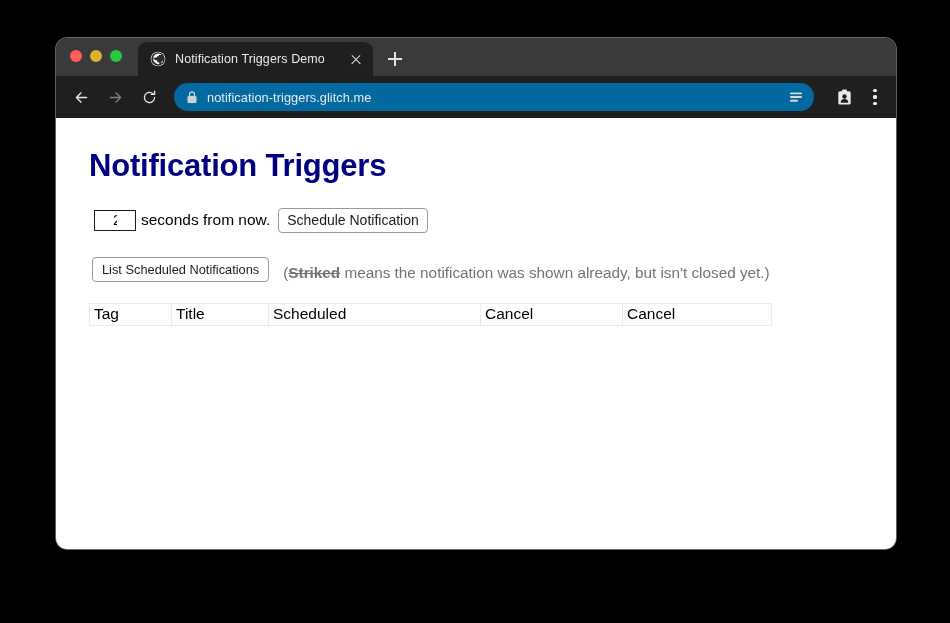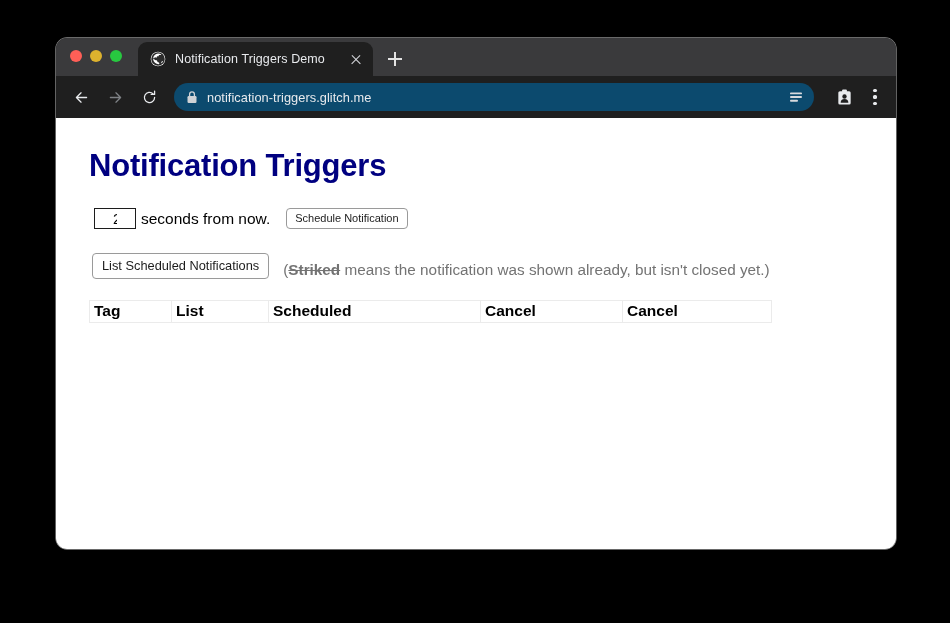--- a/index.html
+++ b/index.html
@@ -135,21 +135,21 @@
     height: 30px;
     display: flex;
     align-items: center;
     justify-content: center;
     flex: 0 0 30px;
     margin-right: 4px;
   }
   #omnibox {
     flex: 1 1 auto;
     height: 28px;
-    background: #0c4a6e;
+    background: #0369a1;
     border-radius: 14px;
     display: flex;
     align-items: center;
     padding: 0 6px 0 12px;
     margin: 0 8px 0 6px;
     box-sizing: border-box;
   }
   #lock-icon { flex: 0 0 12px; margin-right: 9px; display:block; }
   #omnibox-url {
     color: #e8eaed;
@@ -218,27 +218,27 @@
     padding: 0 18px;
     font-family: "Liberation Sans", sans-serif;
     font-size: 14.5px;
     color: #000;
     background: #fff;
     box-sizing: border-box;
     outline: none;
   }
   .std-button {
     font-family: "Liberation Sans", sans-serif;
-    font-size: 11px;
+    font-size: 14px;
     color: #1c1c1c;
     background: #ffffff;
     border: 1px solid #9a9a9a;
     border-radius: 4px;
     padding: 3px 8px;
-    margin-left: 16px;
+    margin-left: 8px;
     cursor: default;
     line-height: 1.2;
   }
   #list-row {
     margin-top: 24px;
     display: flex;
     align-items: flex-end;
     font-size: 15.5px;
   }
   #list-button {
@@ -253,21 +253,21 @@
   }
   #striked-word { text-decoration: line-through; font-weight: bold; }
   #notifications-table {
     margin-top: 21px;
     border-collapse: collapse;
     font-size: 15.5px;
     table-layout: fixed;
   }
   #notifications-table th {
     border: 1px solid #ebebeb;
-    font-weight: bold;
+    font-weight: normal;
     text-align: left;
     padding: 1px 4px 2px 4px;
     color: #000;
     white-space: nowrap;
   }
   .col-tag { width: 73px; }
   .col-title { width: 88px; }
   .col-scheduled { width: 203px; }
   .col-trigger { width: 133px; }
   .col-cancel { width: 140px; }
@@ -358,21 +358,21 @@
 
       <div id="list-row">
         <button class="std-button" id="list-button">List Scheduled Notifications</button>
         <span id="list-note"><span>(</span><span id="striked-word">Striked</span><span> means the notification was shown already, but isn't closed yet.)</span></span>
       </div>
 
       <table id="notifications-table">
         <thead>
           <tr>
             <th class="col-tag">Tag</th>
-            <th class="col-title">List</th>
+            <th class="col-title">Title</th>
             <th class="col-scheduled">Scheduled</th>
             <th class="col-trigger">Cancel</th>
             <th class="col-cancel">Cancel</th>
           </tr>
         </thead>
         <tbody></tbody>
       </table>
 
     </div>
   </div>

